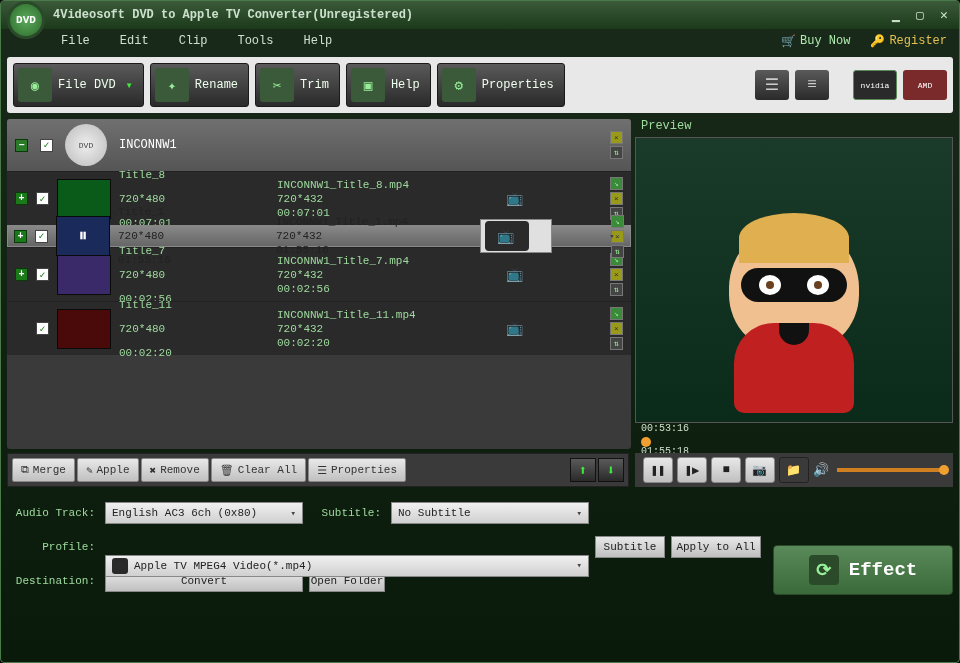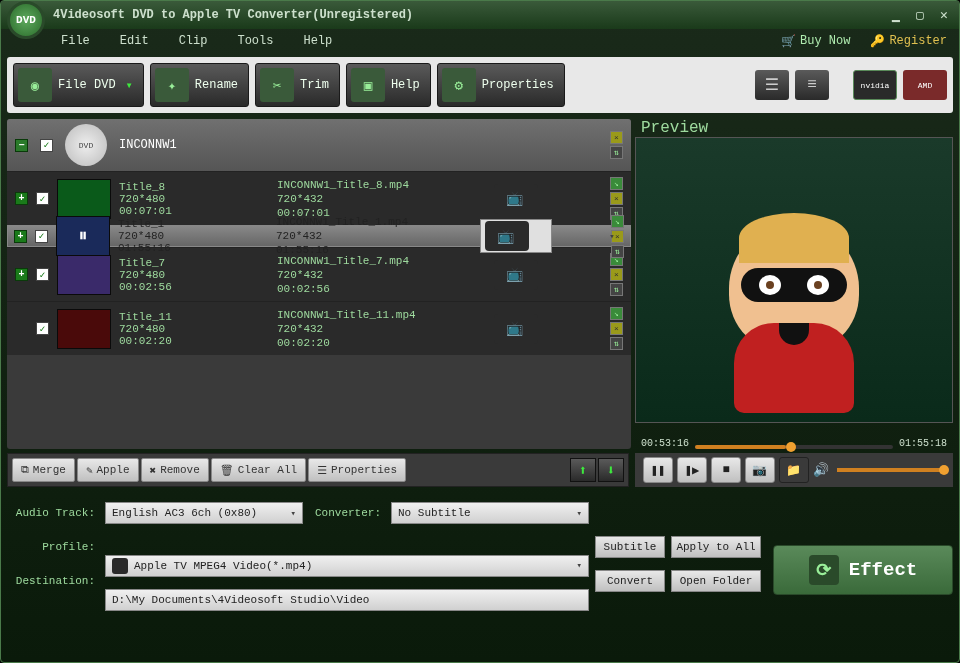--- a/index.html
+++ b/index.html
@@ -26,41 +26,41 @@
 .disc-row .nm { color:#fff; font-size:12px; }
 .chk { width:13px; height:13px; background:#fff; border:1px solid #444; display:inline-flex; align-items:center; justify-content:center; color:#1a7a1a; font-size:10px; font-weight:bold; }
 .addbtn { width:13px; height:13px; background:#1a7a1a; border:1px solid #0a3a0a; display:inline-flex; align-items:center; justify-content:center; color:#fff; font-size:10px; font-weight:bold; }
 .rowbtns { margin-left:auto; display:flex; flex-direction:column; gap:2px; }
 .rowbtns .sq { width:13px; height:13px; border:1px solid #777; background:#444; display:flex; align-items:center; justify-content:center; font-size:8px; color:#9e9; }
 .rowbtns .sq.y { background:#9a9a1a; color:#333; }
 .title-row { height:54px; display:flex; align-items:center; gap:8px; padding:0 8px; border-top:1px solid #222; color:#9eda9e; font-size:11px; }
 .title-row.dark { background:#2a2a2a; }
 .title-row.sel { background:linear-gradient(#888,#666); }
 .thumb { width:54px; height:40px; background:#123; border:1px solid #0a0a0a; display:flex; align-items:center; justify-content:center; }
-.lines { display:flex; flex-direction:column; gap:0; min-width:100px; }
+.lines { display:flex; flex-direction:column; gap:12px; min-width:100px; }
 .col2 { margin-left:50px; display:flex; flex-direction:column; gap:2px; min-width:160px; }
 .devtag { width:44px; height:30px; background:#2a2a2a; border-radius:4px; display:flex; align-items:center; justify-content:center; color:#666; font-size:14px; }
 .devdrop { width:72px; height:34px; background:#e0e0e0; border:1px solid #888; display:flex; align-items:center; }
 .devdrop .devtag { margin-left:4px; }
 .devdrop .car { width:16px; text-align:center; color:#444; font-size:10px; margin-left:auto; margin-right:4px; }
 
 .preview { width:318px; display:flex; flex-direction:column; }
-.prev-head { height:18px; color:#9eda9e; font-size:16px; padding-left:6px; }
+.prev-head { height:18px; color:#9eda9e; font-size:12px; padding-left:6px; }
 .prev-screen { flex:1; background:#111; border:1px solid #555; position:relative; overflow:hidden; }
 .cartoon { position:absolute; inset:0; background:linear-gradient(#1a3a2a,#0a2a1a); }
 .face { position:absolute; left:50%; top:30%; transform:translateX(-50%); width:130px; height:130px; background:#f0c090; border-radius:50% 50% 45% 45%; }
 .hair { position:absolute; top:-10px; left:10px; right:10px; height:50px; background:#e0b050; border-radius:50% 50% 0 0; }
 .mask { position:absolute; top:45px; left:12px; right:12px; height:34px; background:#111; border-radius:20px; }
 .eye { position:absolute; top:7px; width:22px; height:20px; background:#fff; border-radius:50%; }
 .eye.l{left:18px;} .eye.r{right:18px;}
 .pupil{width:8px;height:8px;background:#6a4020;border-radius:50%;position:absolute;top:6px;left:7px;}
 .body { position:absolute; left:50%; top:65%; transform:translateX(-50%); width:120px; height:90px; background:#c02020; border-radius:40px 40px 10px 10px; }
 .collar { position:absolute; top:0; left:50%; transform:translateX(-50%); width:30px; height:22px; background:#111; border-radius:0 0 15px 15px; }
 
-.timeline { height:26px; display:flex; align-items:flex-end; gap:6px; padding:0 6px; color:#cde0cd; font-size:10px; }
+.timeline { height:26px; display:flex; align-items:flex-start; gap:6px; padding:0 6px; color:#cde0cd; font-size:10px;flex-direction:column; }
 .tlbar { flex:1; height:4px; background:#333; border-radius:2px; position:relative; }
 .tlbar .fill { position:absolute; left:0; top:0; bottom:0; width:46%; background:#d08020; border-radius:2px; }
 .tlbar .knob { position:absolute; left:46%; top:-3px; width:10px; height:10px; background:#f0a030; border-radius:50%; }
 
 .barrow { display:flex; margin:4px 6px 0 6px; gap:6px; }
 .listbtns { flex:1; background:#3a3a3a; border:1px solid #222; display:flex; align-items:center; padding:2px 4px; gap:2px; height:34px; }
 .lbtn { height:24px; padding:0 8px; background:linear-gradient(#e8e8e8,#c0c0c0); border:1px solid #888; border-radius:2px; font-size:11px; display:flex; align-items:center; gap:4px; cursor:pointer; color:#333; }
 .arrbtn { width:26px; height:24px; background:linear-gradient(#5a5a5a,#2a2a2a); border:1px solid #111; display:flex; align-items:center; justify-content:center; color:#3eea3e; font-size:14px; cursor:pointer; }
 .player-ctrls { width:318px; background:#3a3a3a; display:flex; align-items:center; gap:4px; padding:0 8px; }
 .pbtn { width:30px; height:26px; background:linear-gradient(#e8e8e8,#c0c0c0); border:1px solid #888; border-radius:3px; display:flex; align-items:center; justify-content:center; font-size:12px; color:#222; cursor:pointer; }
@@ -326,41 +326,38 @@
     </div>
   </div>
 
   <div class="bottom">
     <div class="settings-grid">
       <div class="lbl">Audio Track:</div>
       <div class="sel">
           <span>English AC3 6ch (0x80)</span>
           <span class="car">▾</span>
         </div>
-      <div class="lbl">Converter:</div>
+      <div class="lbl">Subtitle:</div>
       <div class="sel">
           <span>No Subtitle</span>
           <span class="car">▾</span>
         </div>
       <div></div>
         <div></div>
 
       <div class="lbl">Profile:</div>
       <div class="sel span3">
           <span style="width:16px;height:16px;background:#2a2a2a;border-radius:3px;margin-right:6px;display:inline-block;"></span>
           <span>Apple TV MPEG4 Video(*.mp4)</span>
           <span class="car">▾</span>
         </div>
       <div class="sbtn">Subtitle</div>
       <div class="sbtn">Apply to All</div>
 
       <div class="lbl">Destination:</div>
-      <div class="sel span3">
-          <span>D:\My Documents\4Videosoft Studio\Video</span>
-        </div>
       <div class="sbtn">Convert</div>
       <div class="sbtn">Open Folder</div>
     </div>
 
     <div class="convert">
       <div class="cicn">⟳</div>
       <span>Effect</span>
     </div>
   </div>
 

